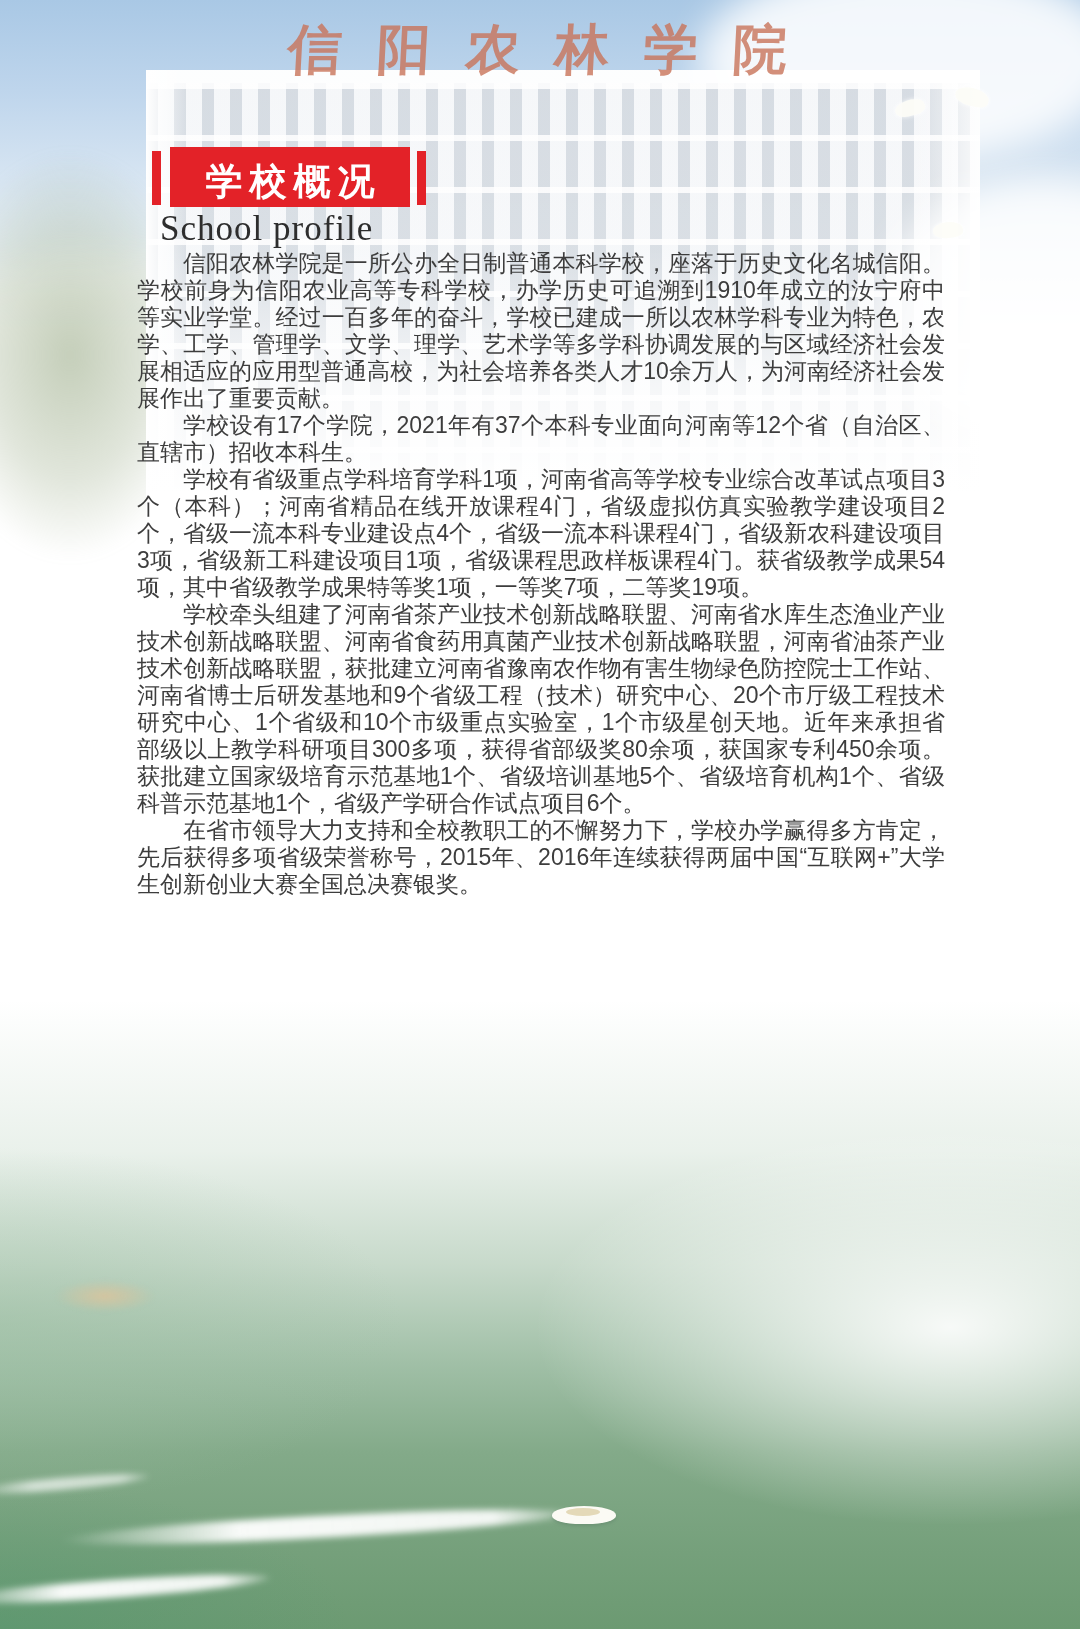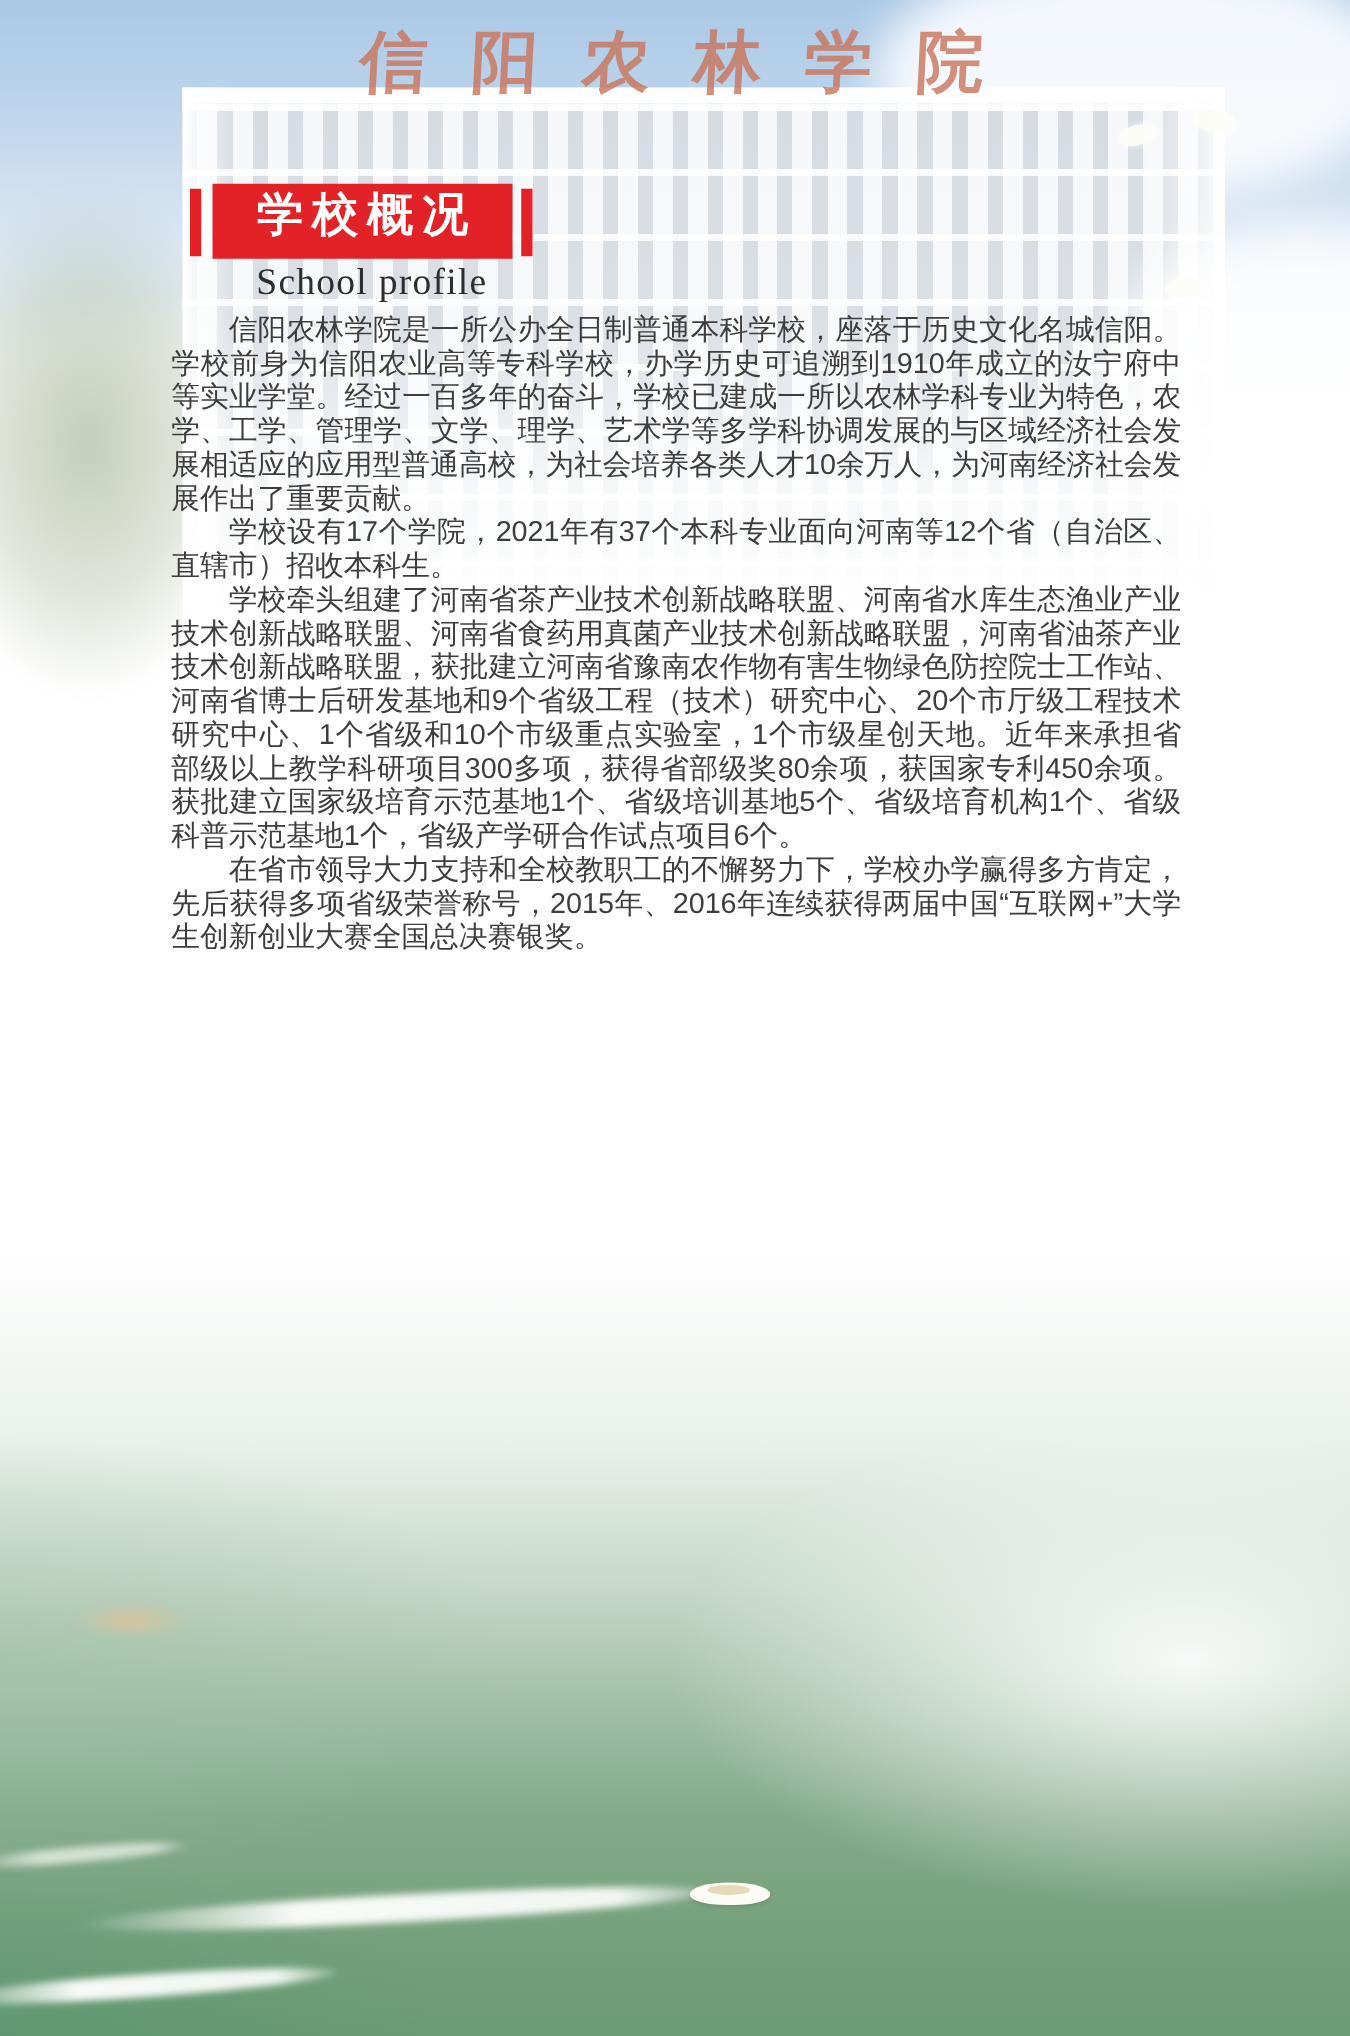--- a/index.html
+++ b/index.html
@@ -56,24 +56,24 @@
   .wake.w3{left:-30px;top:1478px;width:180px;height:12px;transform:rotate(-5deg);opacity:.7;}
   .boat{position:absolute;left:552px;top:1506px;width:64px;height:18px;background:#fbfaf4;
         border-radius:50% 50% 45% 45%;box-shadow:0 2px 3px rgba(90,120,100,.35);}
   .boat-top{position:absolute;left:14px;top:2px;width:34px;height:8px;background:#e4d9b8;border-radius:50%;}
 
   
   .banner{position:absolute;left:0;top:0;}
   .bar{position:absolute;width:9px;height:54px;top:151px;background:#e32228;}
   .bar.left{left:152px;} .bar.right{left:417px;}
   .banner-rect{position:absolute;left:170px;top:147px;width:240px;height:60px;background:#e32228;
-     display:flex;align-items:flex-start;justify-content:center;}
+     display:flex;align-items:flex-end;justify-content:center;}
   .banner-title{color:#ffffff;font-size:37px;font-weight:600;letter-spacing:7px;text-indent:7px;white-space:nowrap;}
-  .banner-subtitle{position:absolute;left:160px;top:209px;width:275px;text-align:center;
-     font-family:"Liberation Serif","DejaVu Serif",serif;font-size:30px;color:#2d2d2d;letter-spacing:1px;}
+  .banner-subtitle{position:absolute;left:160px;top:209px;width:275px;text-align:left;
+     font-family:"Liberation Serif","DejaVu Serif",serif;font-size:35px;color:#2d2d2d;letter-spacing:1px;}
 
   
   .content{position:absolute;left:137px;top:250px;width:808px;
      font-size:23px;line-height:27px;color:#3d3d3d;text-align:justify;}
   .content p{margin:0;text-indent:2em;}
 </style>
 </head>
 <body>
 
 <div class="page">
@@ -110,17 +110,18 @@
     <div class="banner-rect">
       <span class="banner-title">学校概况</span>
     </div>
     <div class="bar right"></div>
     <div class="banner-subtitle">School profile</div>
   </div>
 
   <div class="content">
     <p>信阳农林学院是一所公办全日制普通本科学校，座落于历史文化名城信阳。学校前身为信阳农业高等专科学校，办学历史可追溯到1910年成立的汝宁府中等实业学堂。经过一百多年的奋斗，学校已建成一所以农林学科专业为特色，农学、工学、管理学、文学、理学、艺术学等多学科协调发展的与区域经济社会发展相适应的应用型普通高校，为社会培养各类人才10余万人，为河南经济社会发展作出了重要贡献。</p>
     <p>学校设有17个学院，2021年有37个本科专业面向河南等12个省（自治区、直辖市）招收本科生。</p>
+    <p>学校有省级重点学科培育学科1项，河南省高等学校专业综合改革试点项目3个（本科）；河南省精品在线开放课程4门，省级虚拟仿真实验教学建设项目2个，省级一流本科专业建设点4个，省级一流本科课程4门，省级新农科建设项目3项，省级新工科建设项目1项，省级课程思政样板课程4门。获省级教学成果54项，其中省级教学成果特等奖1项，一等奖7项，二等奖19项。</p>
     <p>学校牵头组建了河南省茶产业技术创新战略联盟、河南省水库生态渔业产业技术创新战略联盟、河南省食药用真菌产业技术创新战略联盟，河南省油茶产业技术创新战略联盟，获批建立河南省豫南农作物有害生物绿色防控院士工作站、河南省博士后研发基地和9个省级工程（技术）研究中心、20个市厅级工程技术研究中心、1个省级和10个市级重点实验室，1个市级星创天地。近年来承担省部级以上教学科研项目300多项，获得省部级奖80余项，获国家专利450余项。获批建立国家级培育示范基地1个、省级培训基地5个、省级培育机构1个、省级科普示范基地1个，省级产学研合作试点项目6个。</p>
     <p>在省市领导大力支持和全校教职工的不懈努力下，学校办学赢得多方肯定，先后获得多项省级荣誉称号，2015年、2016年连续获得两届中国“互联网+”大学生创新创业大赛全国总决赛银奖。</p>
   </div>
 
 </div>
 
 </body></html>

